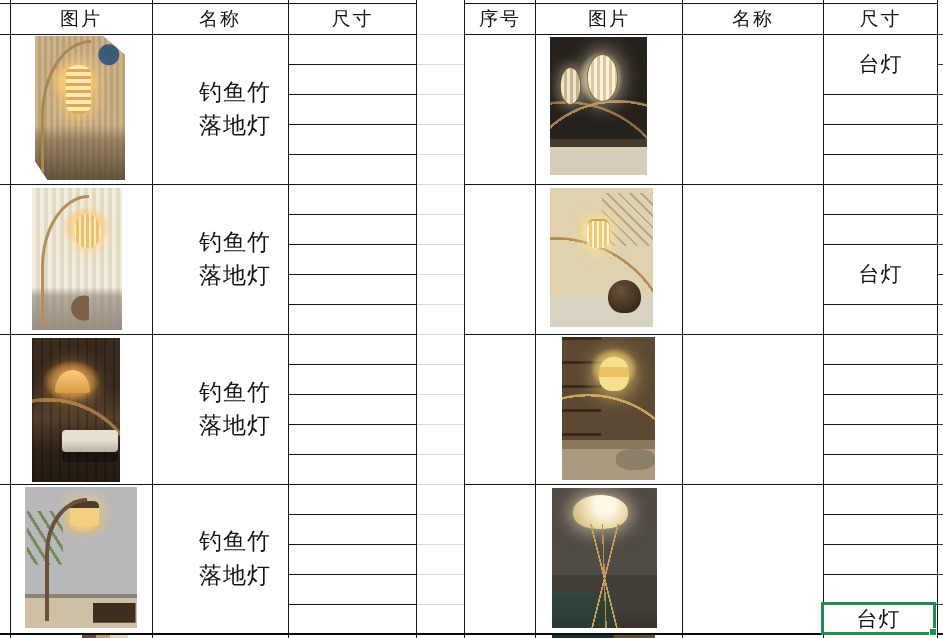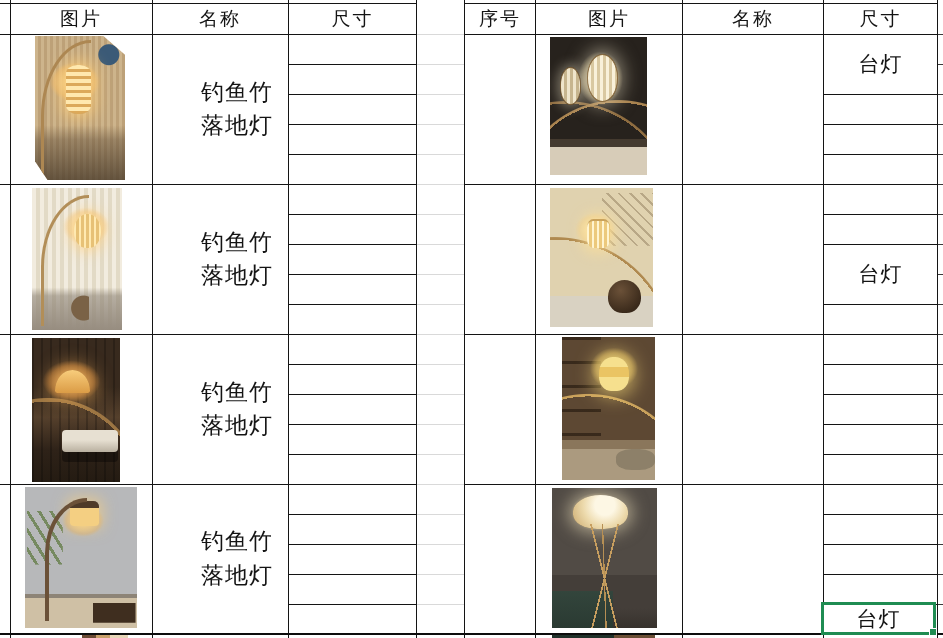--- a/index.html
+++ b/index.html
@@ -5,21 +5,21 @@
   html,body{margin:0;padding:0;background:#fff;}
   #canvas{position:relative;width:943px;height:638px;background:#fff;overflow:hidden;
           font-family:"Liberation Serif","DejaVu Serif",serif;color:#141414;}
   .vl{position:absolute;width:1px;background:#141414;top:0;height:638px;}
   .hl{position:absolute;height:1px;background:#141414;}
   .hl2{position:absolute;height:2px;background:#0d0d0d;}
   .strip{position:absolute;top:34px;height:600px;}
   .strip.light{background:repeating-linear-gradient(180deg,#d9d9d9 0 1px,transparent 1px 30px);}
   .strip.dark{background:repeating-linear-gradient(180deg,#3a3a3a 0 1px,transparent 1px 30px);}
   .sizecol{position:absolute;top:34px;height:600px;background:repeating-linear-gradient(180deg,#141414 0 1px,transparent 1px 30px);}
-  .cell{position:absolute;display:flex;align-items:center;justify-content:center;text-align:right;}
+  .cell{position:absolute;display:flex;align-items:center;justify-content:center;text-align:left;}
   .hdr{font-size:19px;letter-spacing:2px;}
   .namecell{font-size:23px;letter-spacing:1px;}
   .namecell .wrap{display:block;width:74px;line-height:1.45;word-break:break-all;margin-left:32px;}
   .sizelabel{font-size:21px;background:#fff;letter-spacing:1px;}
   .selcell{position:absolute;left:821px;top:602px;width:109px;height:27px;background:#fff;
            border:3px solid #1f8c52;display:flex;align-items:center;justify-content:center;
            font-size:21px;letter-spacing:1px;z-index:6;}
   .selcell .handle{position:absolute;right:-4px;bottom:-4px;width:6px;height:6px;background:#1f8c52;border:1px solid #fff;}
   .ph{position:absolute;overflow:hidden;z-index:2;}
   .ph::before,.ph::after{content:"";position:absolute;}

